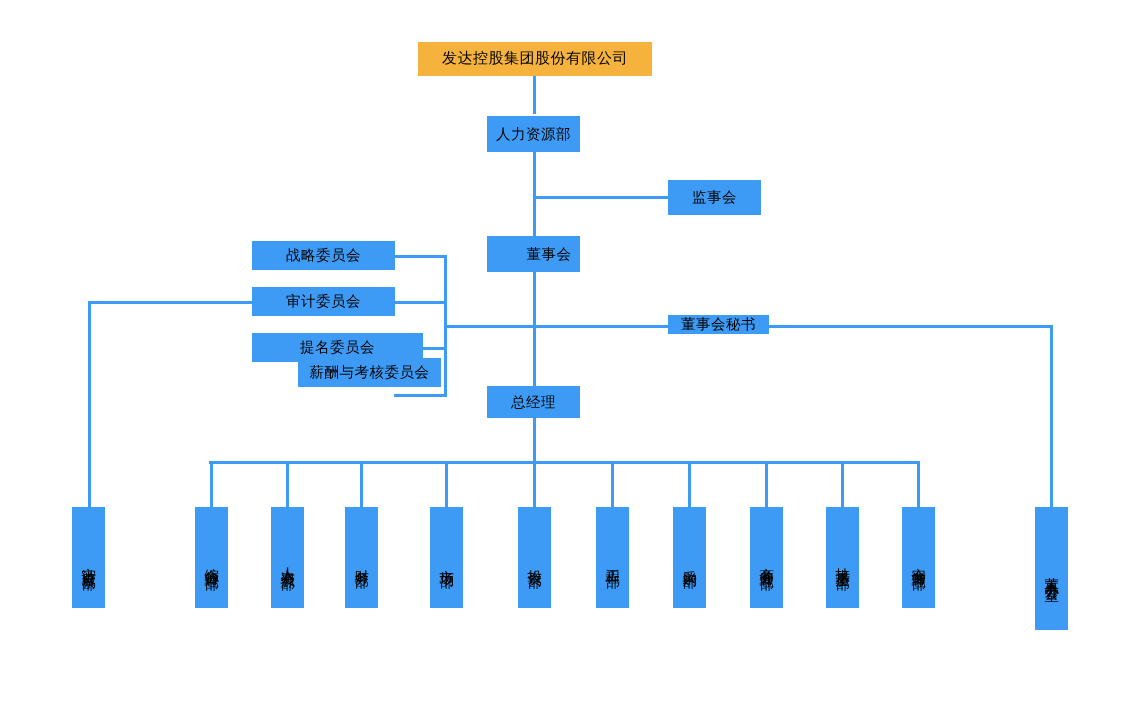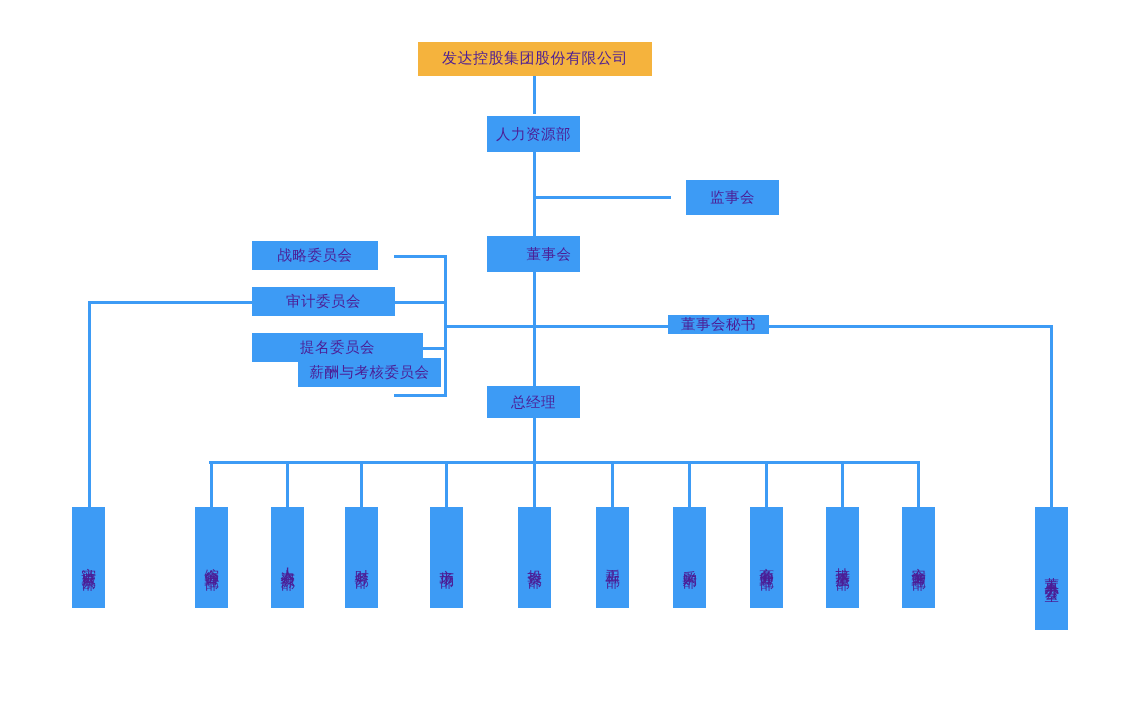--- a/index.html
+++ b/index.html
@@ -14,21 +14,21 @@
     position: relative;
     width: 1125px;
     height: 711px;
     background: #ffffff;
     overflow: hidden;
   }
   .node {
     position: absolute;
     box-sizing: border-box;
     background: #3d9bf5;
-    color: #4c1d95;
+    color: #000000;
     display: flex;
     align-items: center;
     justify-content: center;
     text-align: center;
     font-size: 14.5px;
     letter-spacing: 0.5px;
     line-height: 1.15;
     z-index: 3;
   }
   .node.root {
@@ -91,29 +91,29 @@
   <div class="line v" style="left:611px; top:461px; height:46px;"></div>
   <div class="line v" style="left:688px; top:461px; height:46px;"></div>
   <div class="line v" style="left:765px; top:461px; height:46px;"></div>
   <div class="line v" style="left:841px; top:461px; height:46px;"></div>
   <div class="line v" style="left:917px; top:461px; height:46px;"></div>
 
   <div class="node root" style="left:418px; top:42px; width:234px; height:34px;">发达控股集团股份有限公司</div>
 
   <div class="node" style="left:487px; top:116px; width:93px; height:36px;">人力资源部</div>
 
-  <div class="node" style="left:668px; top:180px; width:93px; height:35px;margin-left:18px;">监事会</div>
+  <div class="node" style="left:668px; top:180px; width:93px; height:35px;">监事会</div>
 
   <div class="node" style="left:487px; top:236px; width:93px; height:36px;padding-left:31px;">董事会</div>
 
   <div class="node" style="left:668px; top:315px; width:101px; height:19px;">董事会秘书</div>
 
   <div class="node" style="left:487px; top:386px; width:93px; height:32px;">总经理</div>
 
-  <div class="node" style="left:252px; top:241px; width:126px; height:29px;text-align:right;">战略委员会</div>
+  <div class="node" style="left:252px; top:241px; width:143px; height:29px;text-align:right;">战略委员会</div>
   <div class="node" style="left:252px; top:287px; width:143px; height:29px;">审计委员会</div>
   <div class="node" style="left:252px; top:333px; width:171px; height:29px;">提名委员会</div>
   <div class="node" style="left:252px; top:358px; width:143px; height:29px;margin-left:46px;">薪酬与考核委员会</div>
 
   <div class="node vertical" style="left:72px; top:507px; width:33px; height:101px;">审计监察部</div>
   <div class="node vertical" style="left:195px; top:507px; width:33px; height:101px;">综合管理部</div>
   <div class="node vertical" style="left:271px; top:507px; width:33px; height:101px;">人力资源部</div>
   <div class="node vertical" style="left:345px; top:507px; width:33px; height:101px;">财务部</div>
   <div class="node vertical" style="left:430px; top:507px; width:33px; height:101px;">市场部</div>
   <div class="node vertical" style="left:518px; top:507px; width:33px; height:101px;">投资部</div>

